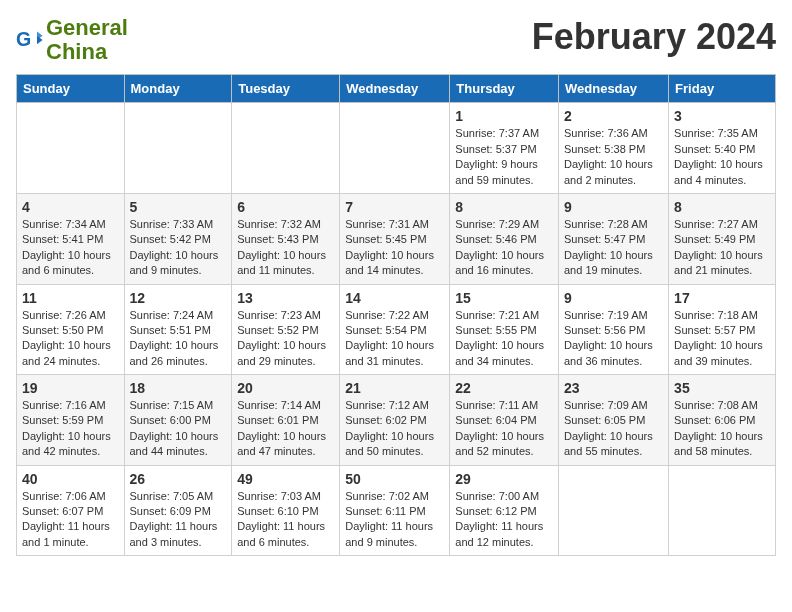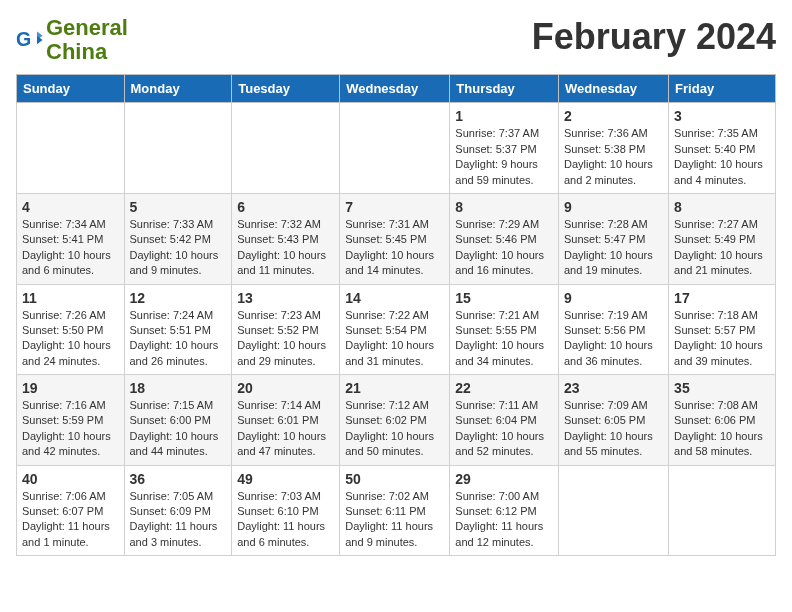--- a/index.html
+++ b/index.html
@@ -229,21 +229,21 @@
           <span class="day-num">35</span>
           <div class="cell-content">Sunrise: 7:08 AM<br>Sunset: 6:06 PM<br>Daylight: 10 hours and 58 minutes.</div>
         </td>
       </tr>
       <tr>
         <td>
           <span class="day-num">40</span>
           <div class="cell-content">Sunrise: 7:06 AM<br>Sunset: 6:07 PM<br>Daylight: 11 hours and 1 minute.</div>
         </td>
         <td>
-          <span class="day-num">36</span>
+          <span class="day-num">26</span>
           <div class="cell-content">Sunrise: 7:05 AM<br>Sunset: 6:09 PM<br>Daylight: 11 hours and 3 minutes.</div>
         </td>
         <td>
           <span class="day-num">49</span>
           <div class="cell-content">Sunrise: 7:03 AM<br>Sunset: 6:10 PM<br>Daylight: 11 hours and 6 minutes.</div>
         </td>
         <td>
           <span class="day-num">50</span>
           <div class="cell-content">Sunrise: 7:02 AM<br>Sunset: 6:11 PM<br>Daylight: 11 hours and 9 minutes.</div>
         </td>

